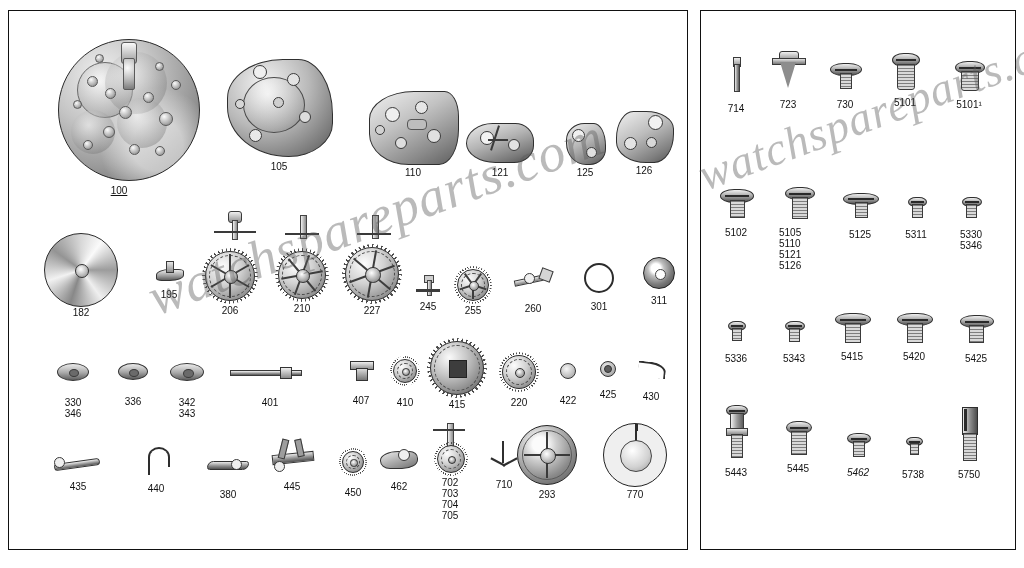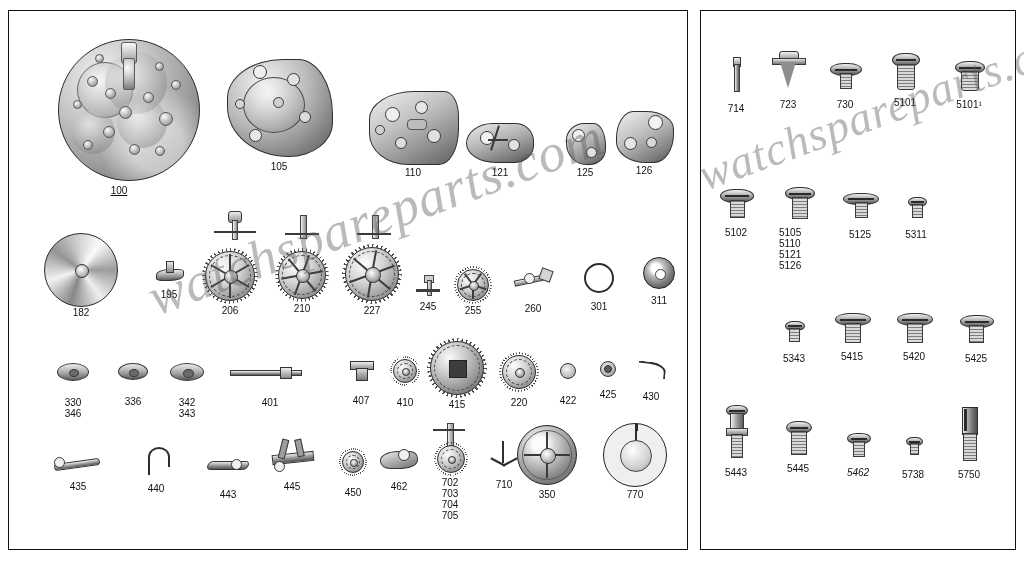--- a/index.html
+++ b/index.html
@@ -507,21 +507,21 @@
         <div style="position:absolute; left:14px; top:18px; width:2px; height:12px; background:#2d2d2d;"></div>
       </div>
       <div class="label" style="margin-top:4px;">440</div>
     </div>
 
     <div class="part" style="left:194px; top:442px; width:50px;">
       <div class="glyph" style="width:46px; height:24px; position:relative;">
         <div style="position:absolute; left:2px; top:8px; width:40px; height:7px; background:linear-gradient(180deg,#e9e9e9,#8a8a8a 60%,#545454); border:1px solid #333; border-radius:10px 4px 10px 4px;"></div>
         <div class="circ bord" style="position:absolute; left:26px; top:6px; width:9px; height:9px; background:#efefef;"></div>
       </div>
-      <div class="label" style="margin-top:12px;">443</div>
+      <div class="label" style="margin-top:12px;">380</div>
     </div>
 
     <div class="part" style="left:256px; top:426px; width:54px;">
       <div class="glyph" style="width:48px; height:42px; position:relative;">
         <div style="position:absolute; left:4px; top:16px; width:40px; height:8px; background:linear-gradient(180deg,#e7e7e7,#868686 60%,#4f4f4f); border:1px solid #333; transform:rotate(-6deg);"></div>
         <div style="position:absolute; left:12px; top:2px; width:5px; height:18px; background:#9d9d9d; border:1px solid #3a3a3a; transform:rotate(14deg);"></div>
         <div style="position:absolute; left:28px; top:2px; width:5px; height:16px; background:#9d9d9d; border:1px solid #3a3a3a; transform:rotate(-12deg);"></div>
         <div class="circ bord" style="position:absolute; left:6px; top:24px; width:9px; height:9px; background:#efefef;"></div>
       </div>
       <div class="label" style="margin-top:2px;">445</div>
@@ -571,21 +571,21 @@
 
     <div class="part" style="left:502px; top:414px; width:72px;">
       <div class="glyph circ" style="width:58px; height:58px;
            background: radial-gradient(circle at 38% 32%, #fbfbfb 0 14%, #cfcfcf 30%, #8c8c8c 62%, #4e4e4e 100%);
            border:1px solid #242424; position:relative;">
         <div style="position:absolute; inset:4px; border-radius:50%; border:1px solid #5a5a5a;"></div>
         <div style="position:absolute; left:50%; top:6px; width:2px; height:46px; margin-left:-1px; background:#3a3a3a;"></div>
         <div style="position:absolute; left:6px; top:50%; width:46px; height:2px; margin-top:-1px; background:#3a3a3a;"></div>
         <div class="circ" style="position:absolute; left:50%; top:50%; width:14px; height:14px; margin:-7px 0 0 -7px; background:radial-gradient(circle at 40% 35%, #fff, #8a8a8a); border:1px solid #333;"></div>
       </div>
-      <div class="label" style="margin-top:4px;">350</div>
+      <div class="label" style="margin-top:4px;">293</div>
     </div>
 
     <div class="part" style="left:588px; top:412px; width:76px;">
       <div class="glyph circ" style="width:62px; height:62px; position:relative;
            background: conic-gradient(from 0deg, #2b2b2b 0 6deg, #efefef 6deg 12deg);
            border:1px solid #222;">
         <div class="circ" style="position:absolute; left:50%; top:50%; width:30px; height:30px; margin:-15px 0 0 -15px;
              background: radial-gradient(circle at 38% 32%, #ffffff, #d2d2d2 60%, #9a9a9a); border:1px solid #444;"></div>
       </div>
       <div class="label" style="margin-top:2px;">770</div>
@@ -664,21 +664,36 @@
     </div>
 
     <div class="part" style="left:192px; top:182px; width:46px;">
       <div class="glyph" style="width:40px; height:30px; position:relative;">
         <div class="screw-head" style="position:absolute; left:12px; top:4px; width:17px; height:8px;"></div>
         <div class="thread" style="position:absolute; left:16px; top:11px; width:9px; height:12px;"></div>
       </div>
       <div class="label" style="margin-top:6px;">5311</div>
     </div>
 
-
+    <div class="part" style="left:244px; top:182px; width:52px;">
+      <div class="glyph" style="width:44px; height:30px; position:relative;">
+        <div class="screw-head" style="position:absolute; left:13px; top:4px; width:18px; height:8px;"></div>
+        <div class="thread" style="position:absolute; left:17px; top:11px; width:9px; height:12px;"></div>
+      </div>
+      <div class="label" style="margin-top:6px;">5330
+5346</div>
+    </div>
+
+    <div class="part" style="left:10px; top:306px; width:50px;">
+      <div class="glyph" style="width:44px; height:30px; position:relative;">
+        <div class="screw-head" style="position:absolute; left:14px; top:4px; width:16px; height:8px;"></div>
+        <div class="thread" style="position:absolute; left:18px; top:11px; width:8px; height:11px;"></div>
+      </div>
+      <div class="label" style="margin-top:6px;">5336</div>
+    </div>
 
     <div class="part" style="left:68px; top:306px; width:50px;">
       <div class="glyph" style="width:44px; height:30px; position:relative;">
         <div class="screw-head" style="position:absolute; left:13px; top:4px; width:18px; height:8px;"></div>
         <div class="thread" style="position:absolute; left:17px; top:11px; width:9px; height:12px;"></div>
       </div>
       <div class="label" style="margin-top:6px;">5343</div>
     </div>
 
     <div class="part" style="left:124px; top:298px; width:54px;">

